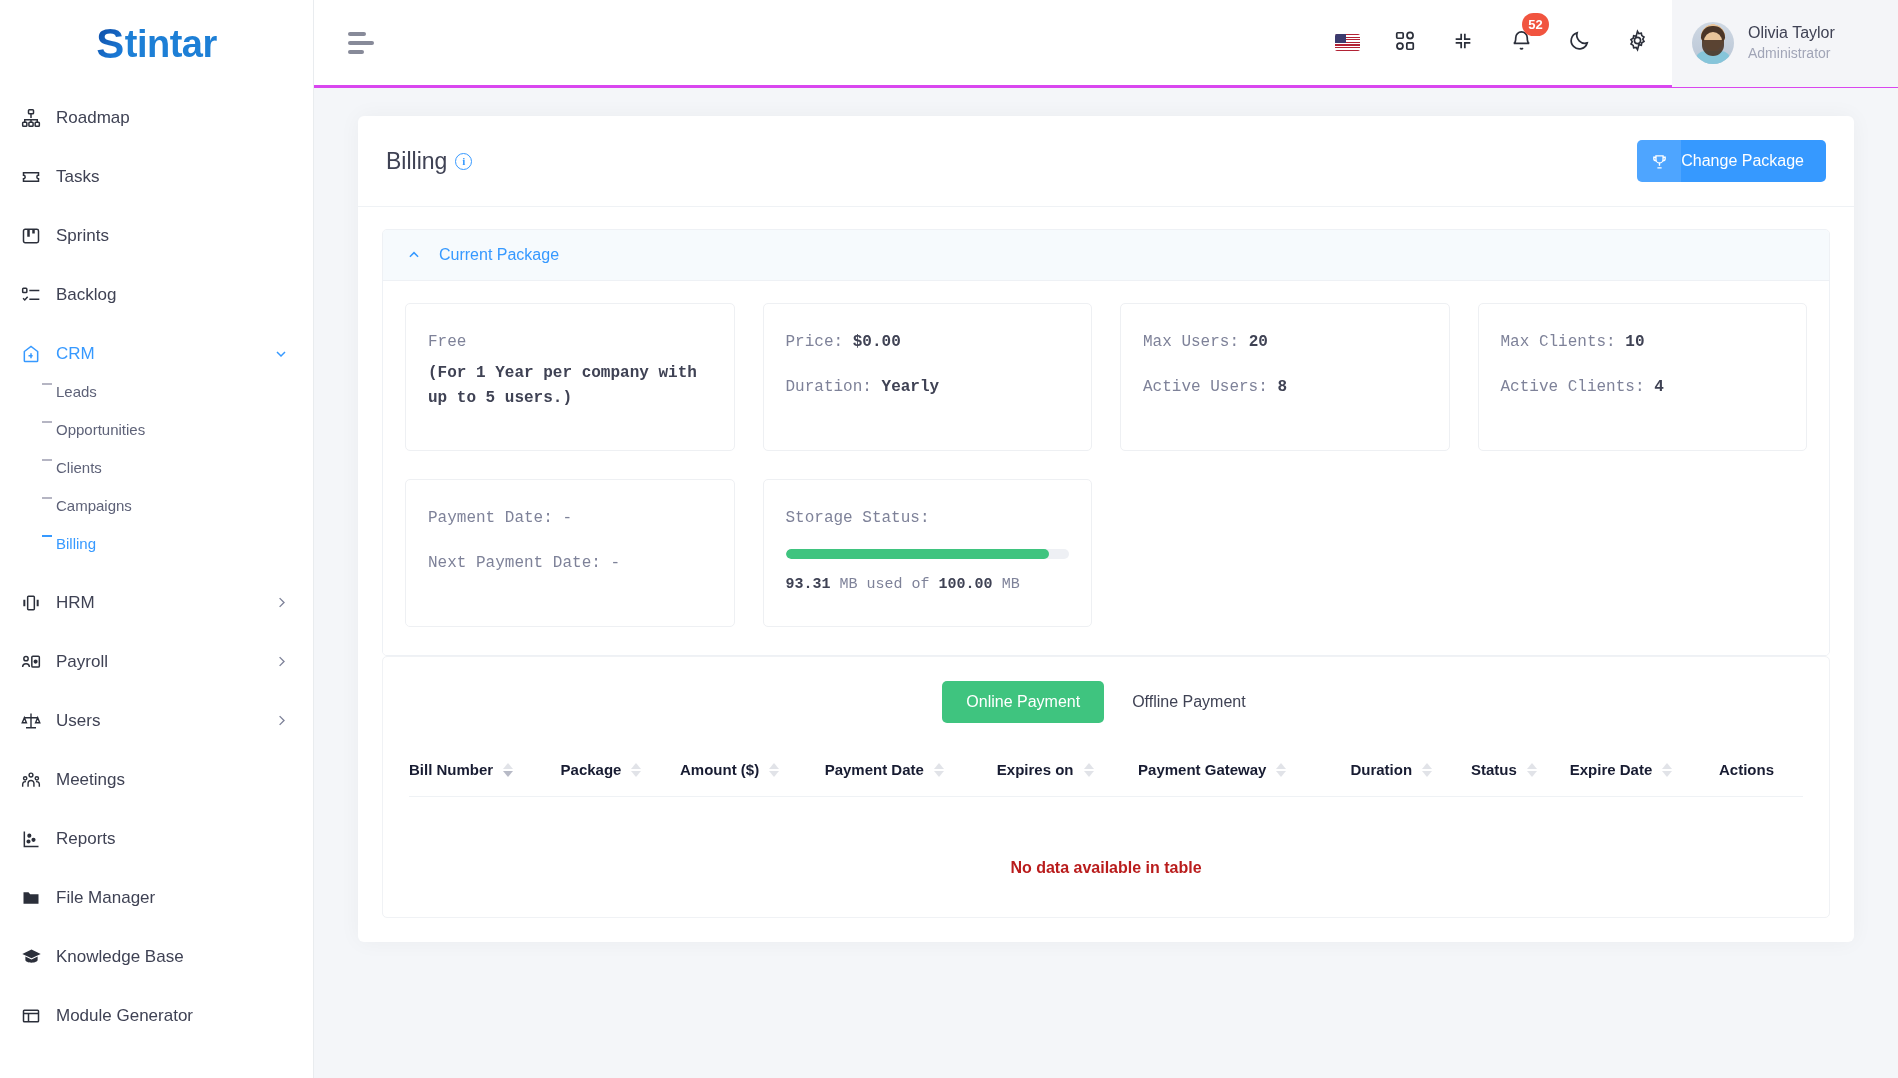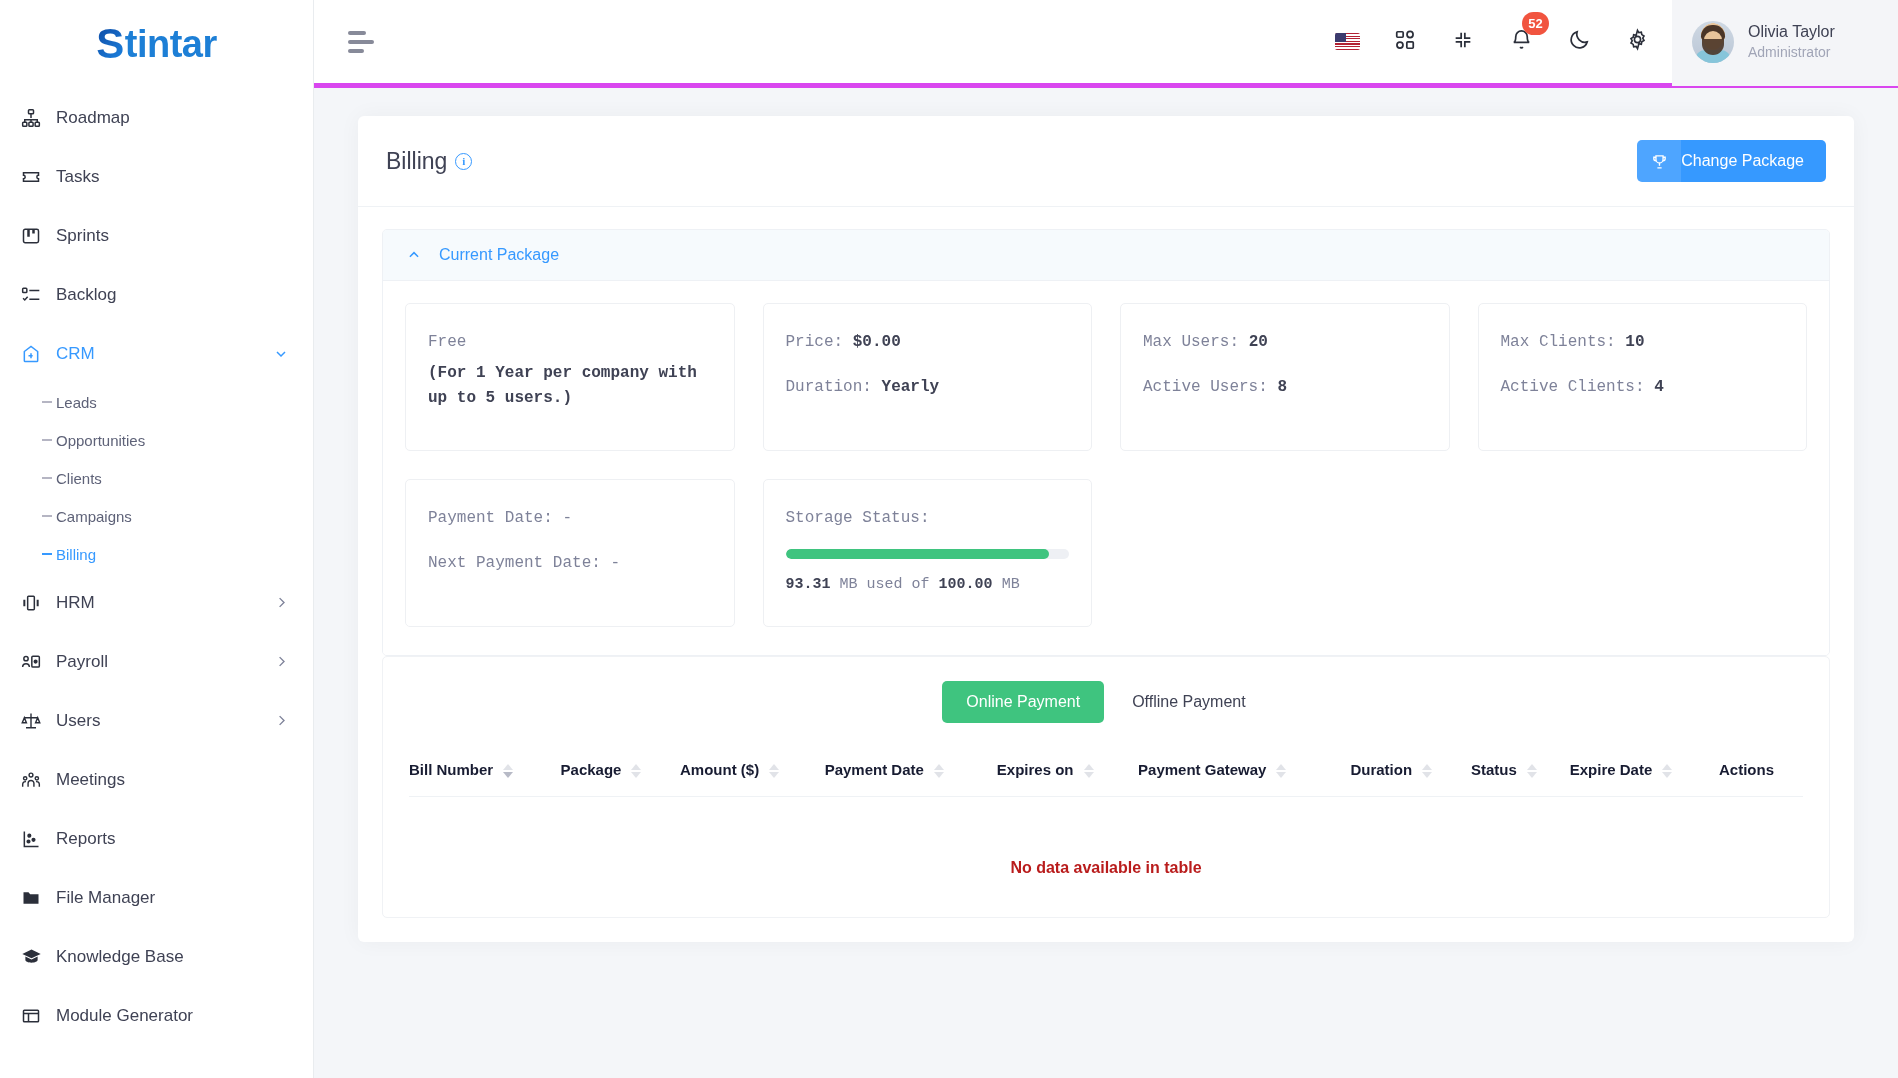--- a/index.html
+++ b/index.html
@@ -59,21 +59,21 @@
     color: #2b2f3a;
   }
   .nav-item.active { color: #3699ff; }
   .nav-item.active .ico { color: #3699ff; }
   .nav-item .chev {
     margin-left: auto;
     color: #7e8299;
     display: flex; align-items: center;
   }
   .sub-item {
-    display: flex; align-items: center;
+    display: flex; align-items: flex-start;
     height: 38px;
     padding-left: 56px;
     font-size: 15px;
     color: #5e6278;
     cursor: pointer;
     position: relative;
   }
   .sub-item .dash {
     position: absolute; left: 42px;
     width: 10px; height: 1.6px; background: #b5b5c3;
@@ -88,21 +88,21 @@
     display: flex; flex-direction: column;
     overflow: hidden;
   }
 
   
   .topbar {
     height: 88px; background: #ffffff;
     display: flex; align-items: center;
     padding-left: 34px;
     flex: 0 0 88px;
-    border-bottom: 5px solid #d946ef;
+    border-bottom: 3px solid #d946ef;
   }
   .hamburger { display: flex; flex-direction: column; gap: 5px; cursor: pointer; }
   .hamburger i { display: block; height: 4px; border-radius: 2px; background: #878a99; }
   .hamburger i:nth-child(1) { width: 18px; }
   .hamburger i:nth-child(2) { width: 26px; }
   .hamburger i:nth-child(3) { width: 16px; }
 
   .topbar-right {
     margin-left: auto; display: flex; align-items: center; height: 88px;
   }
@@ -264,21 +264,21 @@
   }
 
   table { width: 100%; border-collapse: collapse; }
   thead th {
     text-align: left;
     font-size: 15px; font-weight: 700; color: #181c32;
     padding: 16px 0 18px 0;
     border-bottom: 1px solid #eff2f5;
     white-space: nowrap;
   }
-  thead th .th-in { display: flex; align-items: flex-end; gap: 10px; padding-right: 6px; }
+  thead th .th-in { display: flex; align-items: center; gap: 10px; padding-right: 6px; }
   .sorter { display: inline-flex; flex-direction: column; gap: 2px; opacity:.55; }
   .sorter i {
     width: 0; height: 0;
     border-left: 5px solid transparent; border-right: 5px solid transparent;
   }
   .sorter i.up { border-bottom: 6px solid #c9cdd6; }
   .sorter i.dn { border-top: 6px solid #c9cdd6; }
   .sorter.desc i.dn { border-top-color: #7e8299; }
   .empty-row td {
     text-align: center; padding: 62px 0 40px 0;

